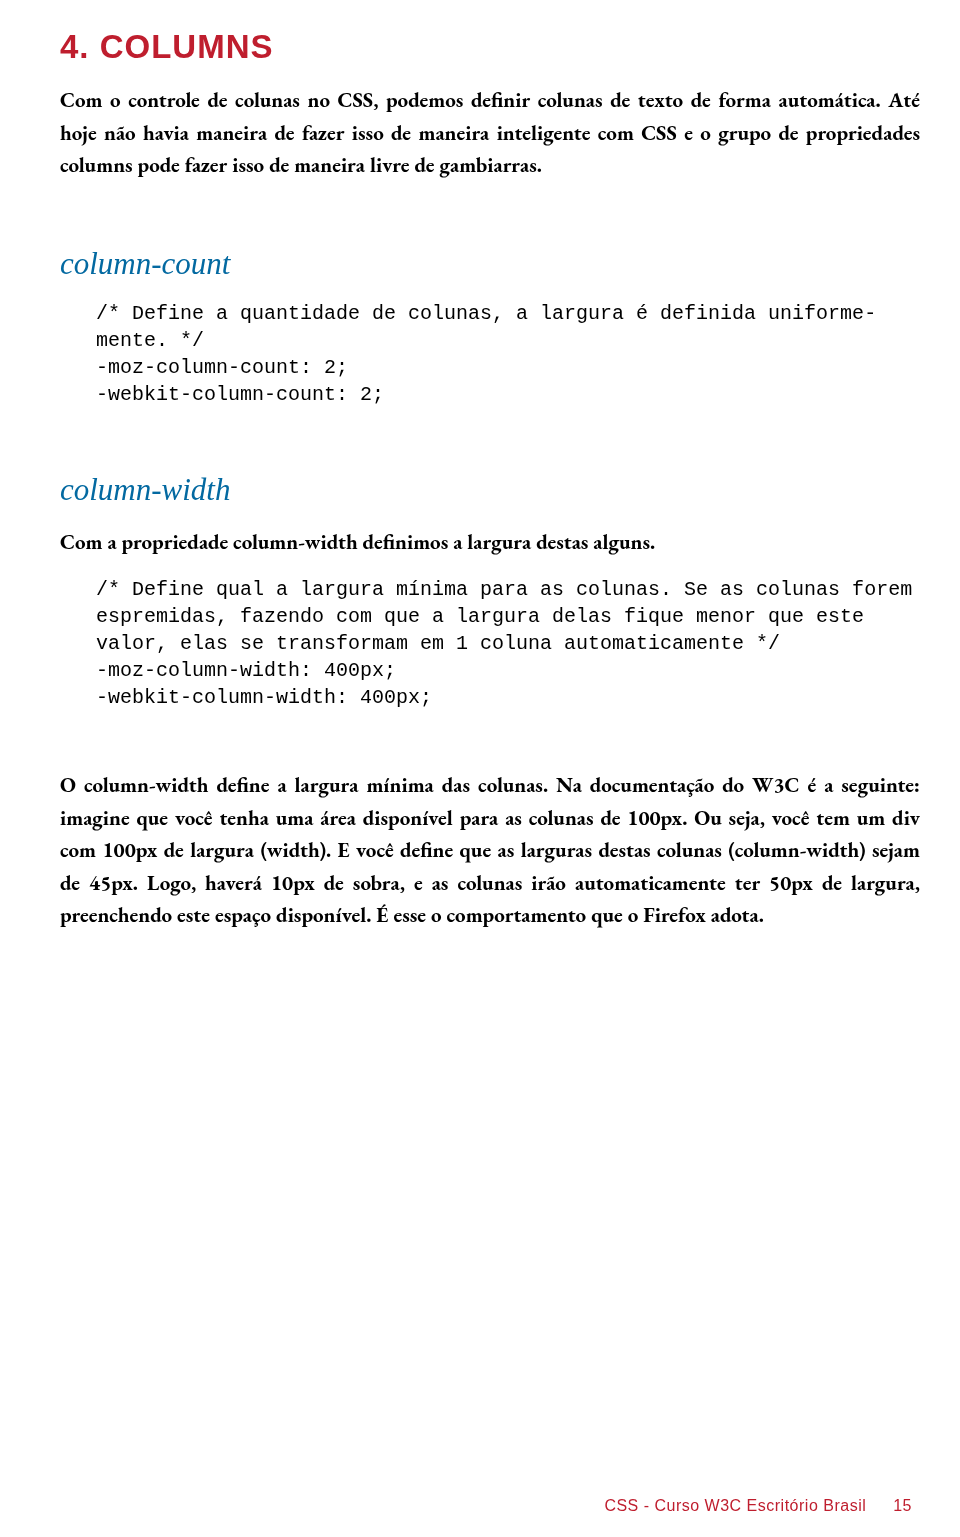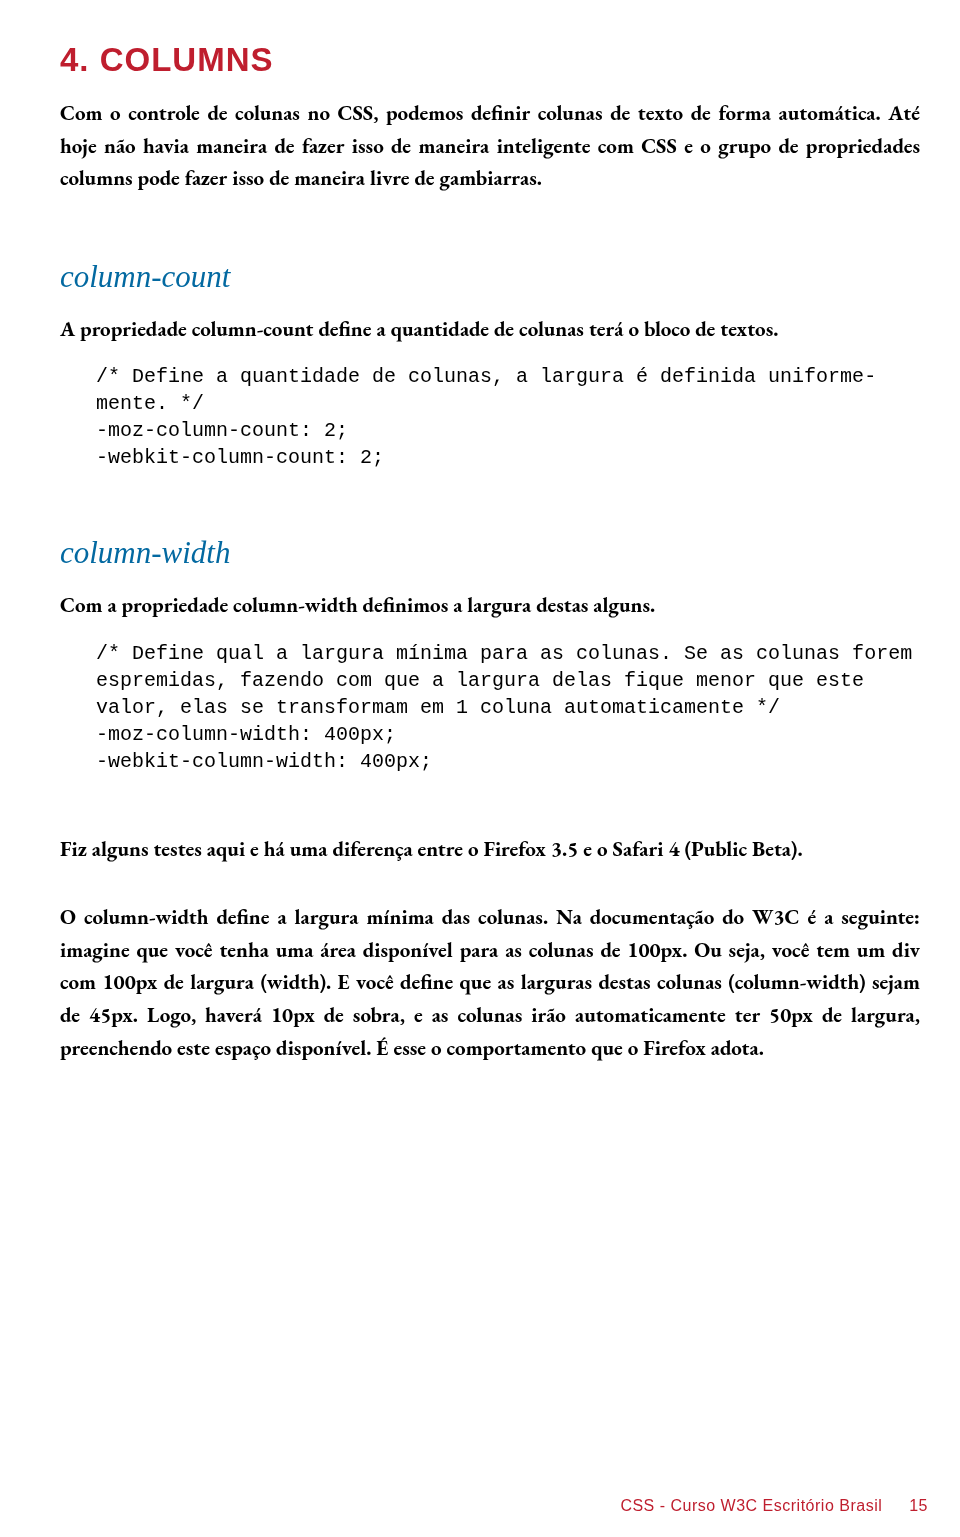--- a/index.html
+++ b/index.html
@@ -6,21 +6,20 @@
 body{
   width:960px;height:1537px;
   background:#fff;color:#000;
   font-family:"Adobe Garamond Pro","EB Garamond","Garamond","Times New Roman",serif;
   -webkit-font-smoothing:antialiased;
   position:relative;
   box-sizing:border-box;
 }
 .page{
   padding:28px 40px 0 60px;
-  margin-top:13px;
 }
 h1.chapter{
   font-family:"Futura","Century Gothic","Avenir","Trebuchet MS",sans-serif;
   font-weight:700;
   color:#bf1e2e;
   font-size:33px;
   letter-spacing:1px;
   margin:0 0 18px 0;
 }
 .body{
@@ -43,52 +42,50 @@
   font-size:20px;
   line-height:1.35;
   white-space:pre-wrap;
   word-wrap:break-word;
   margin:0 0 58px 0;
   padding-left:36px;
 }
 pre.code.tight{margin-bottom:58px;}
 .footer{
   position:absolute;
-  bottom:22px;right:32px;
+  bottom:22px;right:48px;
   font-family:"Futura","Century Gothic","Avenir","Trebuchet MS",sans-serif;
   color:#bf1e2e;
   font-size:16px;
   letter-spacing:0.5px;
 }
 .footer .pn{margin-left:22px;}
 </style>
 </head>
 <body>
 
 <div class="page">
 
   <h1 class="chapter">4. COLUMNS</h1>
 
   <div class="body">
     <p class="xgap">Com o controle de colunas no CSS, podemos definir colunas de texto de forma automática. Até hoje não havia maneira de fazer isso de maneira inteligente com CSS e o grupo de propriedades columns pode fazer isso de maneira livre de gambiarras.</p>
 
     <h2 class="subhead">column-count</h2>
-    <p>A propriedade column-count define a quantidade de colunas terá o bloco de textos.</p>
     <pre class="code tight">/* Define a quantidade de colunas, a largura é definida uniforme-
 mente. */
 -moz-column-count: 2;
 -webkit-column-count: 2;</pre>
 
     <h2 class="subhead">column-width</h2>
     <p>Com a propriedade column-width definimos a largura destas alguns.</p>
     <pre class="code">/* Define qual a largura mínima para as colunas. Se as colunas forem espremidas, fazendo com que a largura delas fique menor que este valor, elas se transformam em 1 coluna automaticamente */
 -moz-column-width: 400px;
 -webkit-column-width: 400px;</pre>
 
-    <p class="mgap">Fiz alguns testes aqui e há uma diferença entre o Firefox 3.5 e o Safari 4 (Public Beta).</p>
     <p class="mgap">O column-width define a largura mínima das colunas. Na documentação do W3C é a seguinte: imagine que você tenha uma área disponível para as colunas de 100px. Ou seja, você tem um div com 100px de largura (width). E você define que as larguras destas colunas (column-width) sejam de 45px. Logo, haverá 10px de sobra, e as colunas irão automaticamente ter 50px de largura, preenchendo este espaço disponível. É esse o comportamento que o Firefox adota.</p>
   </div>
 
 </div>
 
 <div class="footer">
   <span>CSS - Curso W3C Escritório Brasil</span>
   <span class="pn">15</span>
 </div>
 

